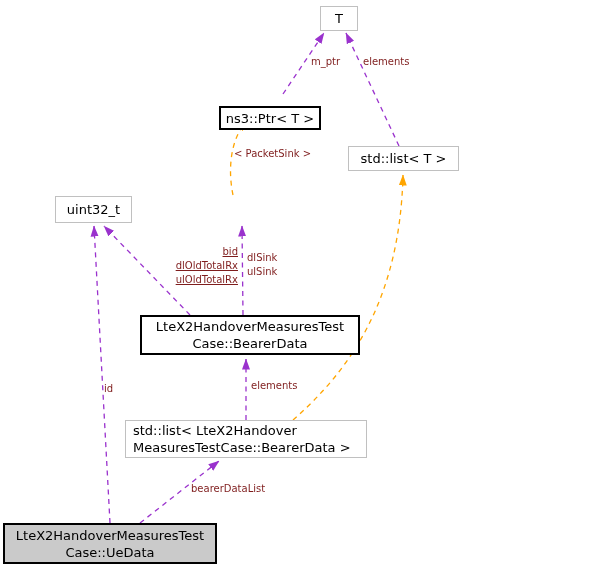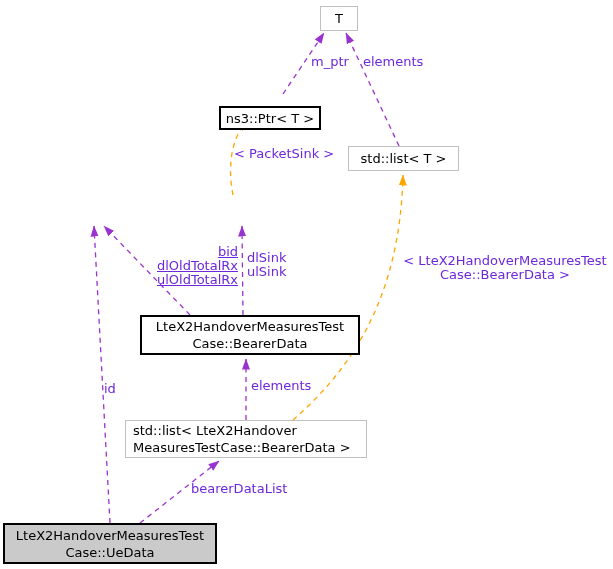--- a/index.html
+++ b/index.html
@@ -40,22 +40,22 @@
   .node--current{ background: #cacaca; border: 2px solid #000000; }
   .node--link   { cursor: pointer; }
   .node--leftalign {
     justify-content: flex-start;
     text-align: left;
     padding-left: 7px;
     padding-right: 10px;
   }
   .edge-label {
     position: absolute;
-    color: #6d28d9;
-    font-size: 13px;
+    color: #7f1d1d;
+    font-size: 10px;
     line-height: 14px;
     white-space: pre-line;
   }
   .edge-label--right  { text-align: right; }
   .edge-label--center { text-align: center; }
 </style>
 </head>
 <body>
 
 <div id="stage">
@@ -88,20 +88,21 @@
 
     <path d="M 140 523 L 219 461" stroke="#9a32cd" stroke-width="1.3" fill="none" stroke-dasharray="5,4.5" marker-end="url(#arrow-purple)"></path>
   </svg>
 
   <div class="node node--light" style="left:320px; top:6px; width:38px; height:25px;">T</div>
 
   <div class="node node--dark node--link" style="left:219px; top:106px; width:102px; height:24px;">ns3::Ptr&lt; T &gt;</div>
 
   <div class="node node--light" style="left:348px; top:146px; width:111px; height:25px;">std::list&lt; T &gt;</div>
 
+  <div class="node node--light" style="left:55px; top:196px; width:77px; height:27px;">uint32_t</div>
 
 
   <div class="node node--dark node--link" style="left:140px; top:315px; width:220px; height:40px;">LteX2HandoverMeasuresTest
 Case::BearerData</div>
 
   <div class="node node--light node--leftalign" style="left:125px; top:420px; width:242px; height:38px;">std::list&lt; LteX2Handover
 MeasuresTestCase::BearerData &gt;</div>
 
   <div class="node node--current" style="left:3px; top:523px; width:214px; height:41px;">LteX2HandoverMeasuresTest
 Case::UeData</div>
@@ -112,22 +113,20 @@
 
   <div class="edge-label" style="left:234px; top:147px;">&lt; PacketSink &gt;</div>
 
   <div class="edge-label edge-label--right" style="left:138px; top:245px; width:100px;text-decoration:underline;">bid
 dlOldTotalRx
 ulOldTotalRx</div>
 
   <div class="edge-label" style="left:247px; top:251px;">dlSink
 ulSink</div>
 
-  <div class="edge-label edge-label--center" style="left:398px; top:254px; width:214px;">&lt; LteX2HandoverMeasuresTest
-Case::BearerData &gt;</div>
 
   <div class="edge-label" style="left:104px; top:382px;">id</div>
 
   <div class="edge-label" style="left:251px; top:379px;">elements</div>
 
   <div class="edge-label" style="left:191px; top:482px;">bearerDataList</div>
 
 </div>
 
 </body></html>

